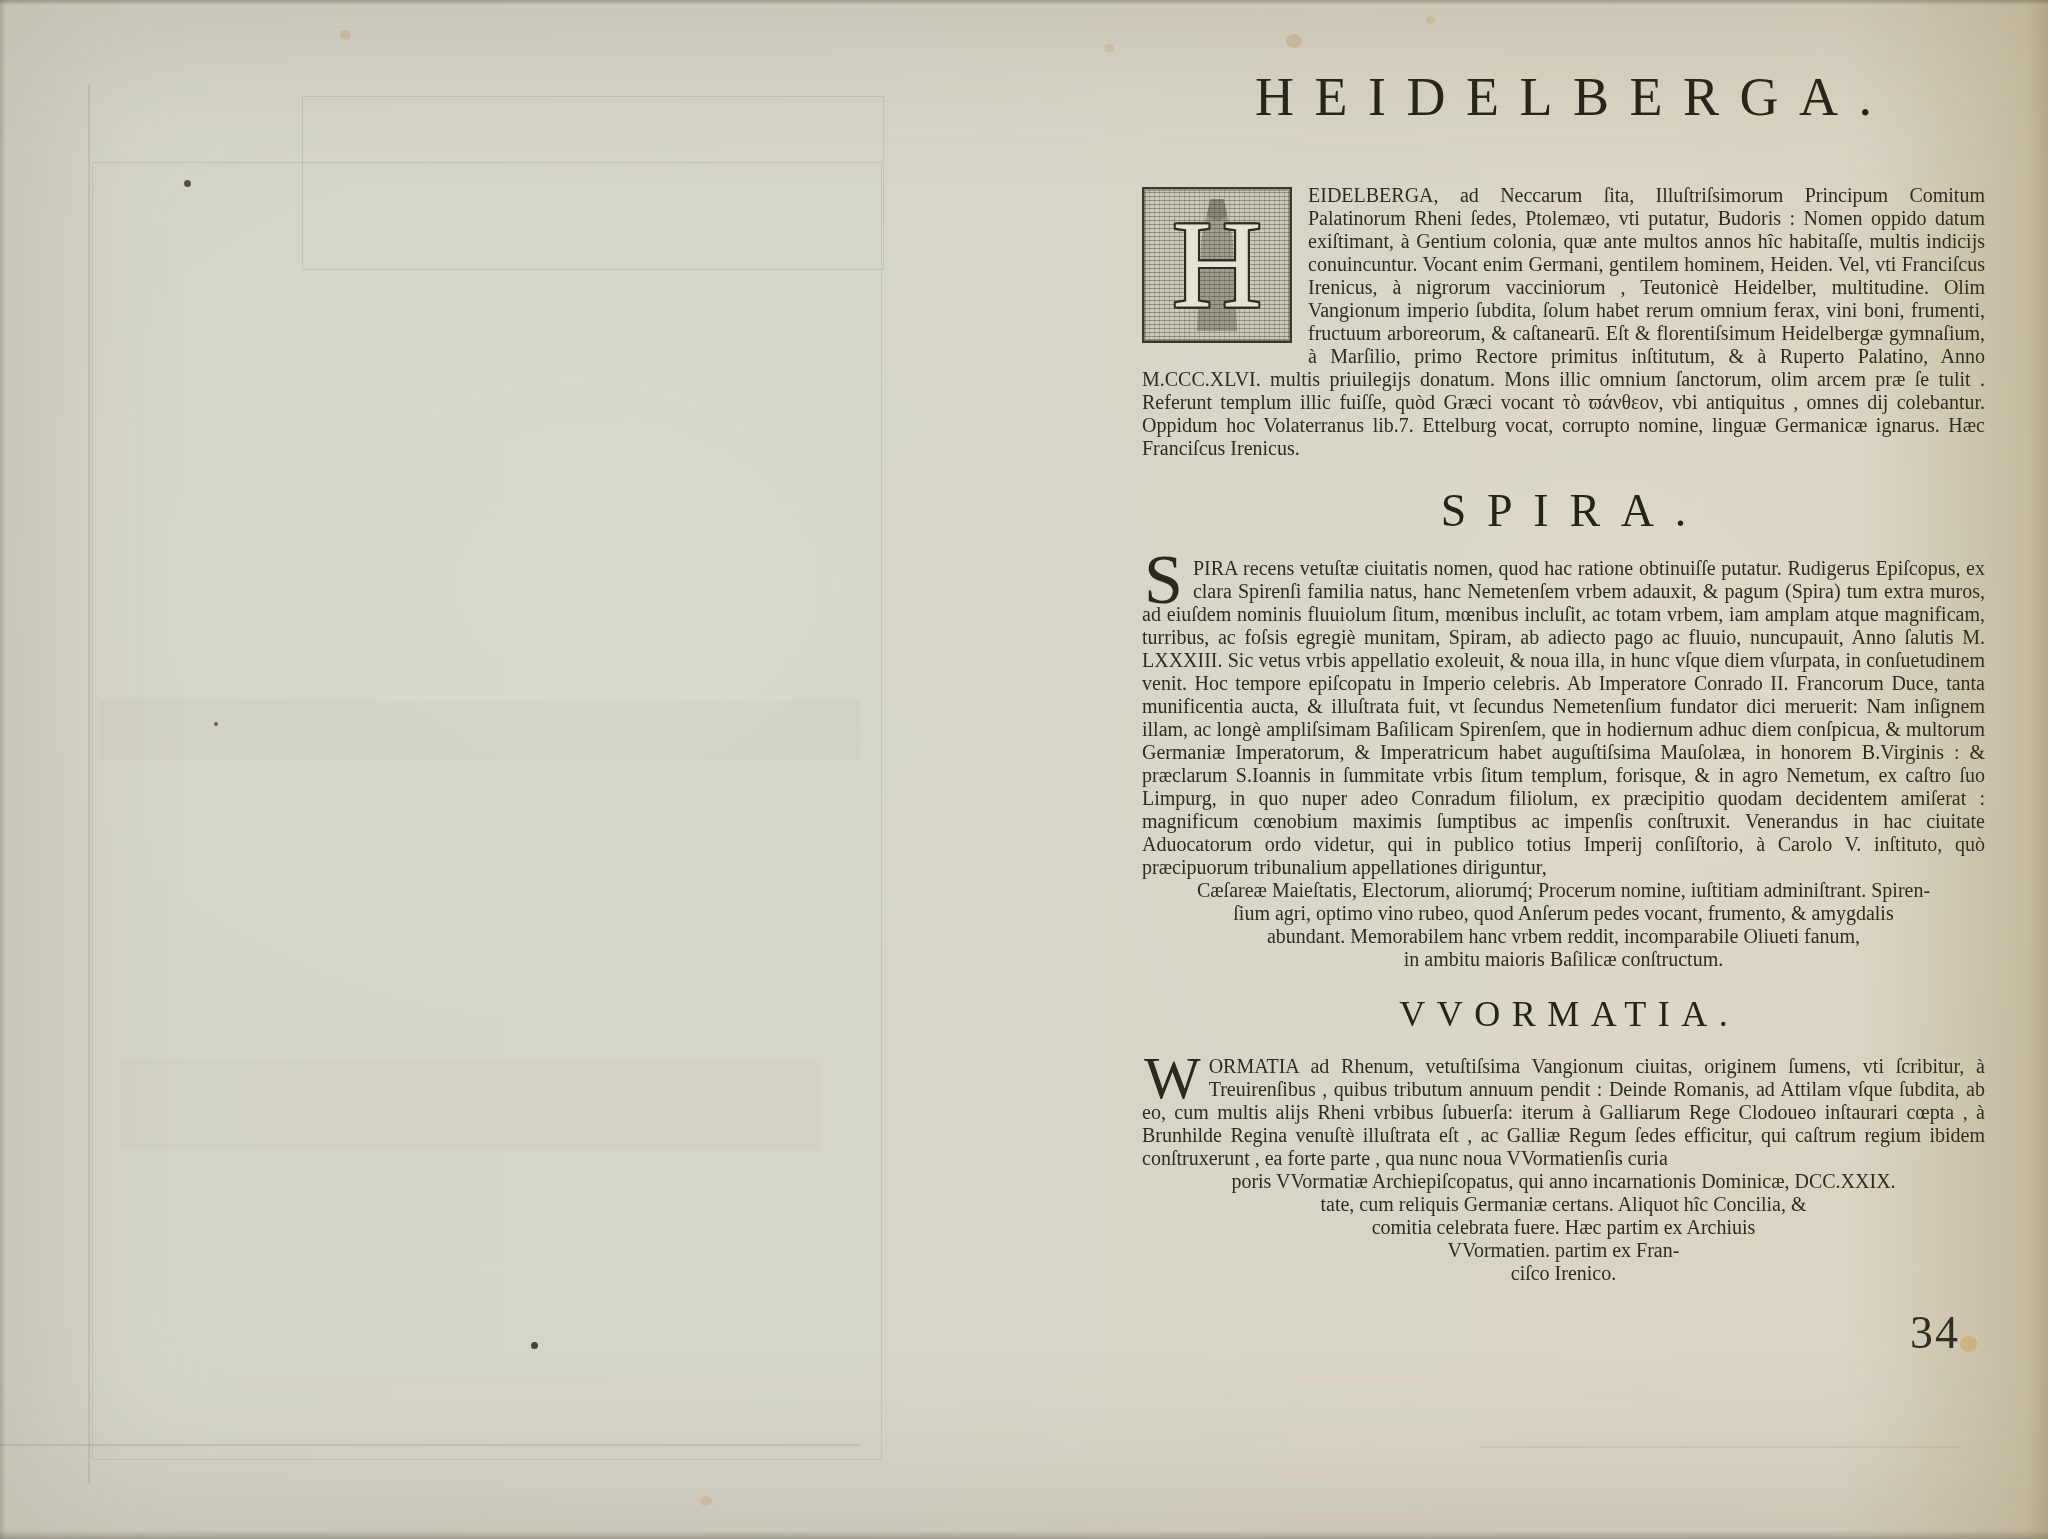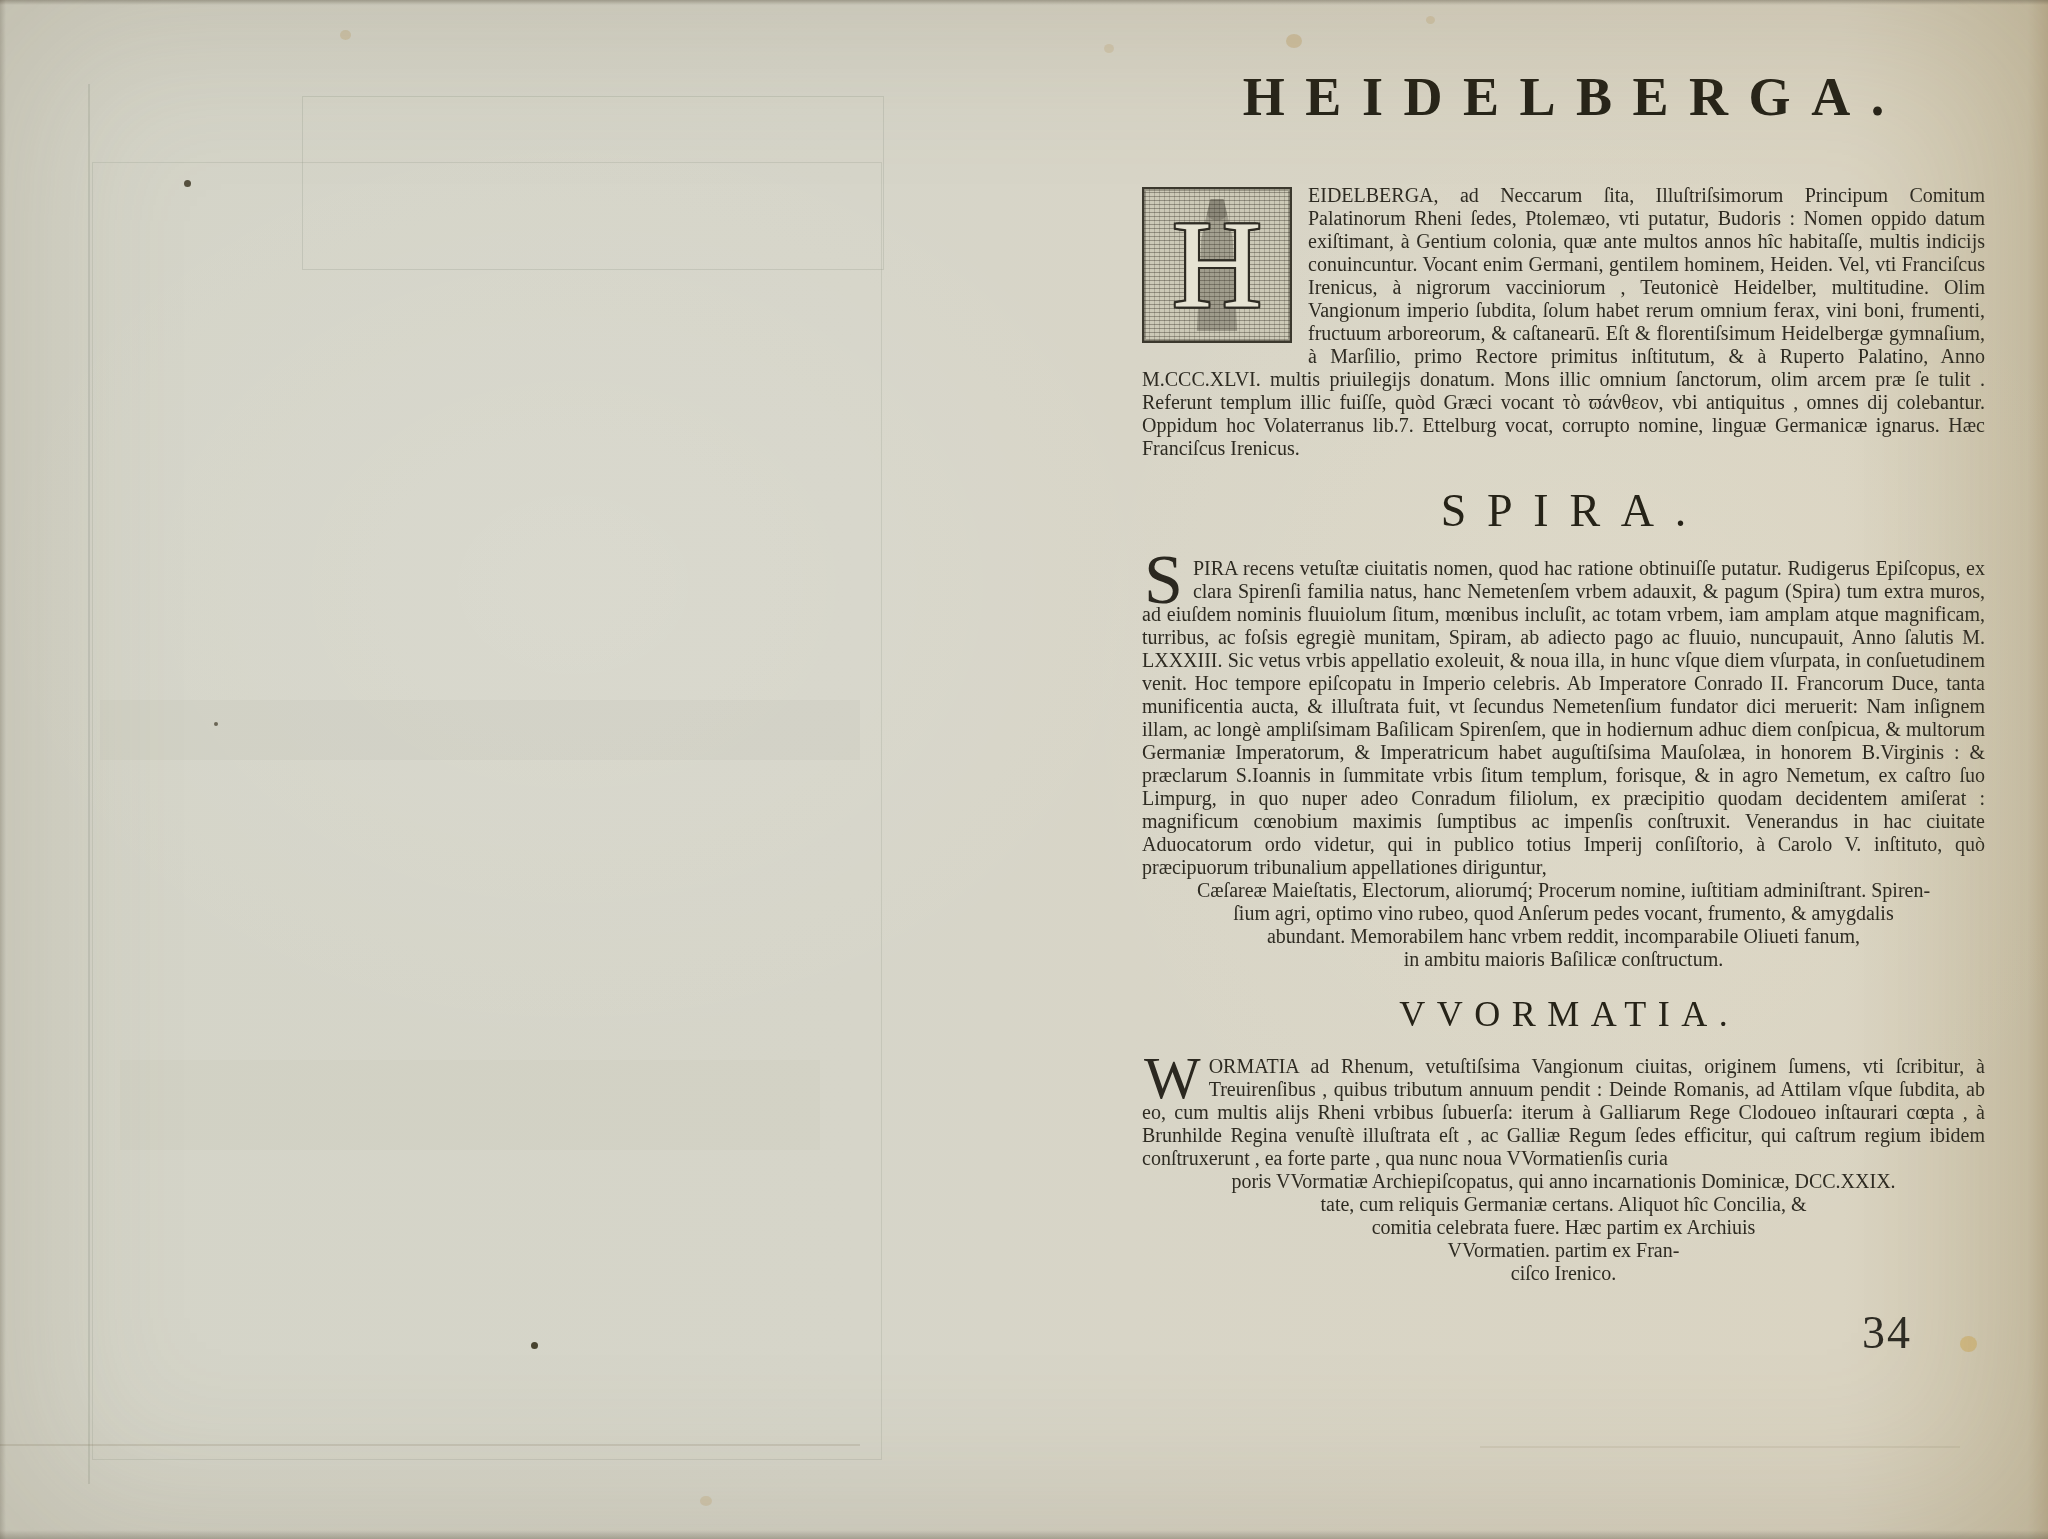--- a/index.html
+++ b/index.html
@@ -30,21 +30,21 @@
   .ghost-rect{position:absolute;border:1px solid rgba(148,156,140,0.25);}
   .ghost-band{position:absolute;background:rgba(150,158,142,0.07);}
   .crease{position:absolute;height:2px;background:rgba(138,128,98,0.22);}
 
   .speck{position:absolute;border-radius:50%;}
   .fox{position:absolute;border-radius:50%;}
 
   
   .text-block{position:absolute;left:1142px;top:66px;width:843px;}
   .title{
-    margin:0 0 56px 0;text-align:center;font-weight:bold;
+    margin:0 0 56px 0;text-align:center;font-weight:normal;
     font-size:54px;letter-spacing:0.38em;text-indent:0.38em;
     color:#262318;
   }
   .subtitle{
     text-align:center;font-weight:normal;color:#262318;
     font-size:46px;letter-spacing:0.45em;text-indent:0.45em;
     margin:24px 0 20px 0;
   }
   .subtitle.w{font-size:36px;letter-spacing:0.32em;text-indent:0.32em;margin:22px 0 20px 0;}
   .para{
@@ -82,21 +82,21 @@
       2px 2px 0 #2f2c24,-2px -2px 0 #2f2c24,2px -2px 0 #2f2c24,-2px 2px 0 #2f2c24;
   }
 
   .dropcap{
     float:left;font-size:70px;line-height:46px;height:46px;
     padding:0 10px 0 2px;color:#2b2820;
   }
   .dropcap.w{font-size:60px;padding-right:8px;}
 
   .folio{
-    position:absolute;left:1862px;top:1306px;
+    position:absolute;left:1910px;top:1306px;
     font-size:46px;color:#2e2c24;letter-spacing:2px;
   }
 </style>
 </head>
 <body>
 
 <div class="scan">
 
   <div>
     <div class="plate-line"></div>

